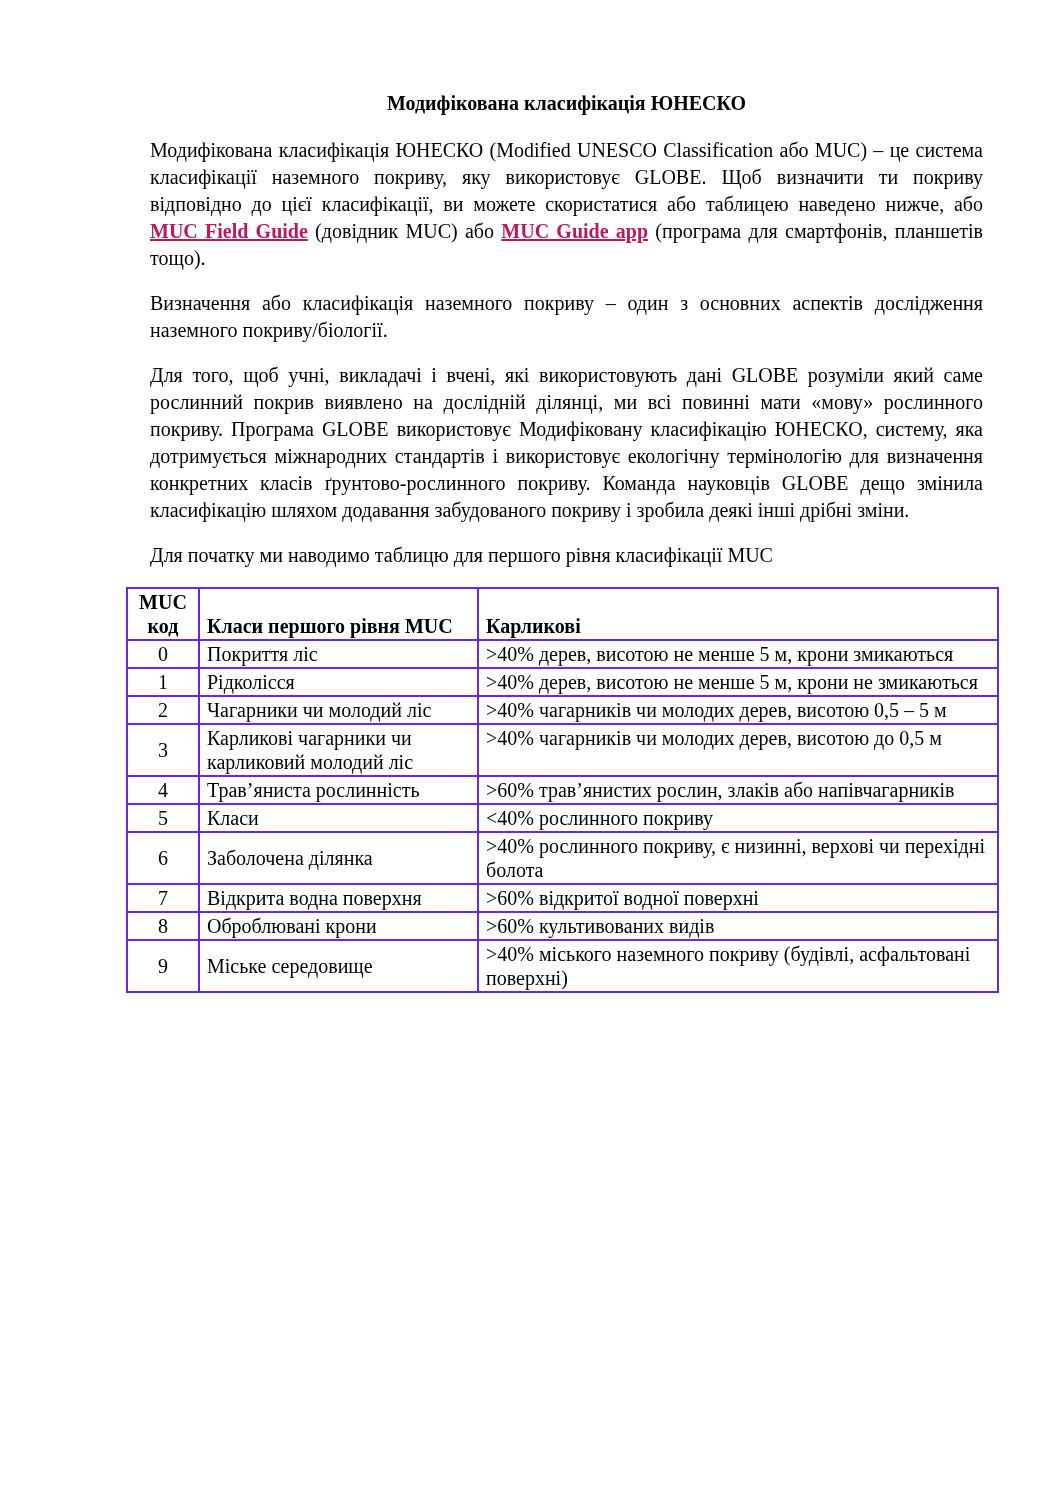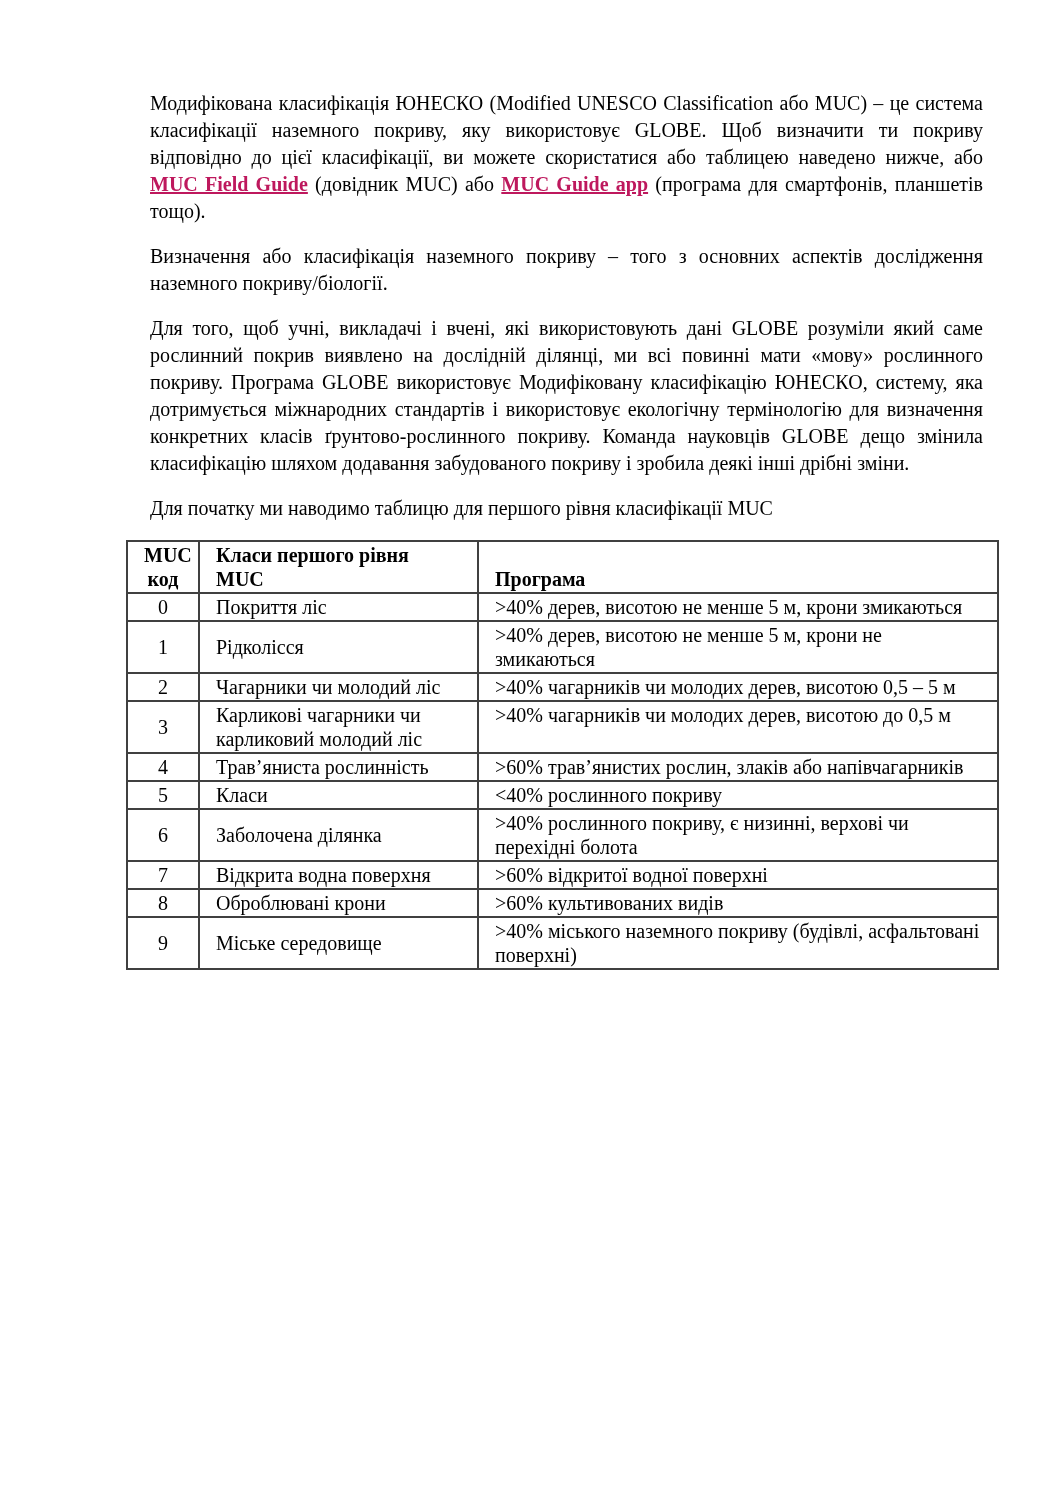--- a/index.html
+++ b/index.html
@@ -45,22 +45,22 @@
   }
   table.muc-table {
     border-collapse: collapse;
     table-layout: fixed;
     width: 871px;
     margin: 18px 0 0 -24px;
     font-size: 20px;
     line-height: 24px;
   }
   table.muc-table td {
-    border: 2px solid #404040;
-    padding: 1px 16px;
+    border: 2px solid #6d28d9;
+    padding: 1px 7px;
     overflow: hidden;
   }
   col.c-code  { width: 72px; }
   col.c-class { width: 279px; }
   col.c-cover { width: 520px; }
   thead td {
     font-weight: bold;
     vertical-align: bottom;
     height: 46px;
   }
@@ -73,40 +73,41 @@
   }
   td.cell-cover {
     vertical-align: top;
   }
 </style>
 </head>
 <body>
 
 <div class="page">
 
+  <h1 class="doc-title">Модифікована класифікація ЮНЕСКО</h1>
 
   <p class="body-par"><span>Модифікована класифікація ЮНЕСКО (Modified UNESCO Classification або MUC) – це система класифікації наземного покриву, яку використовує GLOBE. Щоб визначити ти покриву відповідно до цієї класифікації, ви можете скористатися або таблицею наведено нижче, або </span><a class="doc-link">MUC Field Guide</a><span> (довідник MUC) або </span><a class="doc-link">MUC Guide app</a><span> (програма для смартфонів, планшетів тощо).</span></p>
 
-  <p class="body-par">Визначення або класифікація наземного покриву – того з основних аспектів дослідження наземного покриву/біології.</p>
+  <p class="body-par">Визначення або класифікація наземного покриву – один з основних аспектів дослідження наземного покриву/біології.</p>
 
   <p class="body-par">Для того, щоб учні, викладачі і вчені, які використовують дані GLOBE розуміли який саме рослинний покрив виявлено на дослідній ділянці, ми всі повинні мати «мову» рослинного покриву.  Програма GLOBE використовує  Модифіковану класифікацію ЮНЕСКО, систему, яка дотримується міжнародних стандартів і використовує екологічну термінологію для визначення конкретних класів ґрунтово-рослинного покриву. Команда науковців GLOBE дещо змінила класифікацію шляхом додавання забудованого покриву і зробила деякі інші дрібні зміни.</p>
 
   <p class="body-par last-par">Для початку ми наводимо таблицю для першого рівня класифікації MUC</p>
 
   <table class="muc-table">
     <colgroup>
       <col class="c-code">
       <col class="c-class">
       <col class="c-cover">
     </colgroup>
     <thead>
       <tr>
         <td class="cell-code">MUC код</td>
         <td>Класи першого рівня MUC</td>
-        <td>Програма</td>
+        <td>Карликові</td>
       </tr>
     </thead>
     <tbody>
       <tr>
         <td class="cell-code">0</td>
         <td class="cell-class">Покриття ліс</td>
         <td class="cell-cover">&gt;40% дерев, висотою не менше 5 м, крони змикаються</td>
       </tr>
       <tr>
         <td class="cell-code">1</td>

